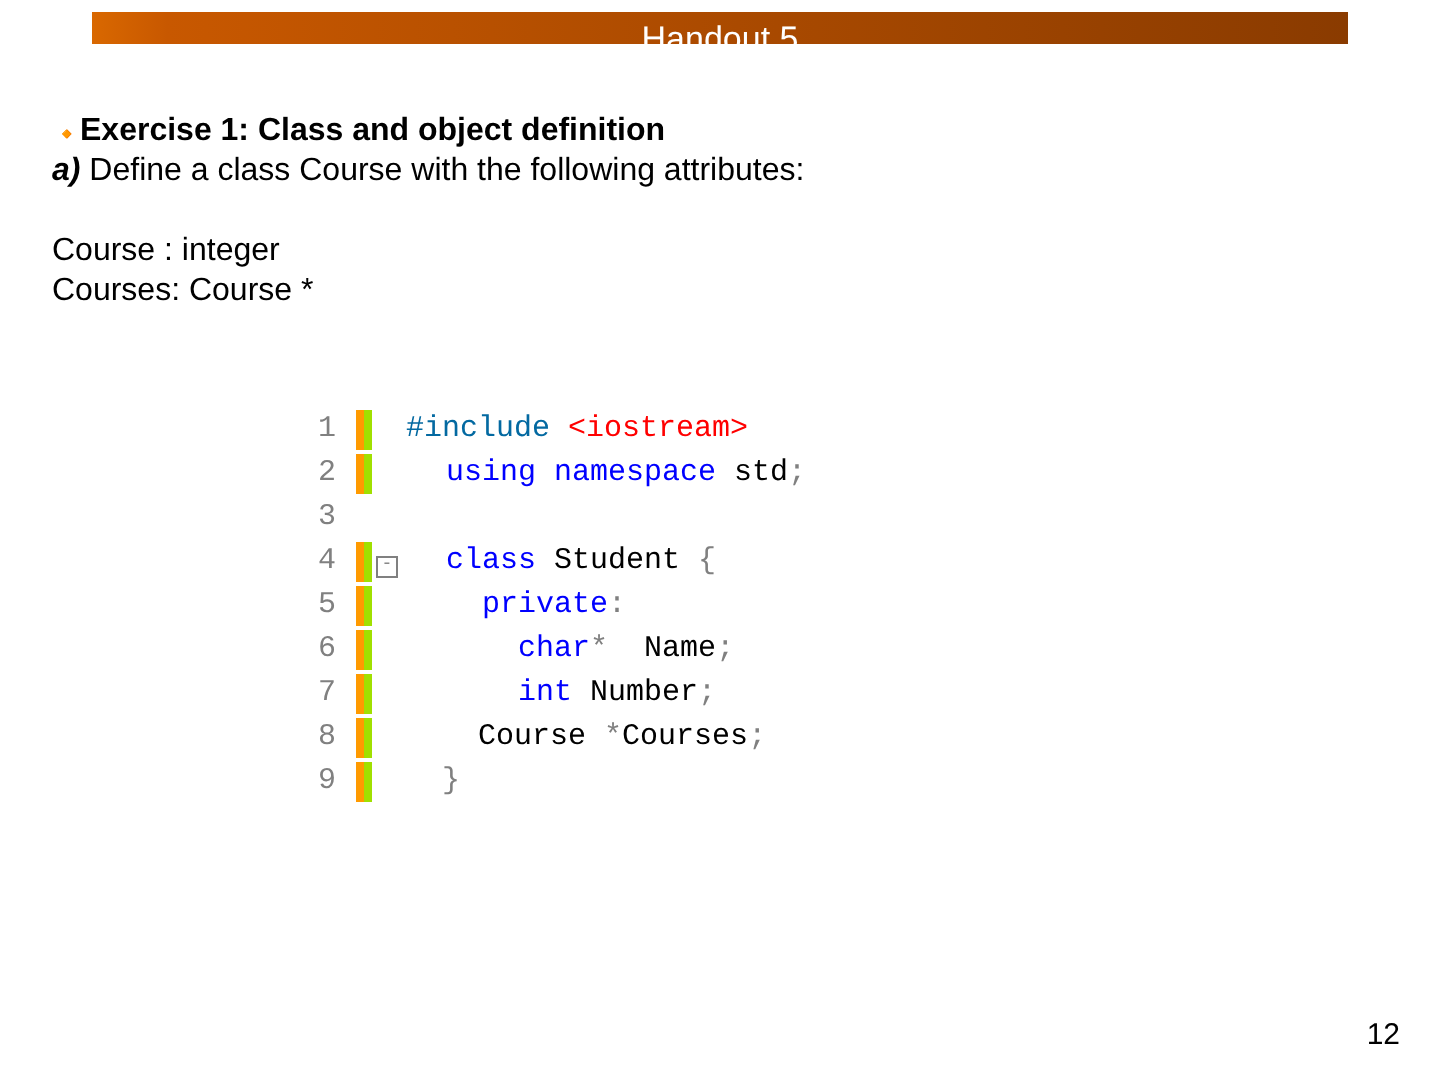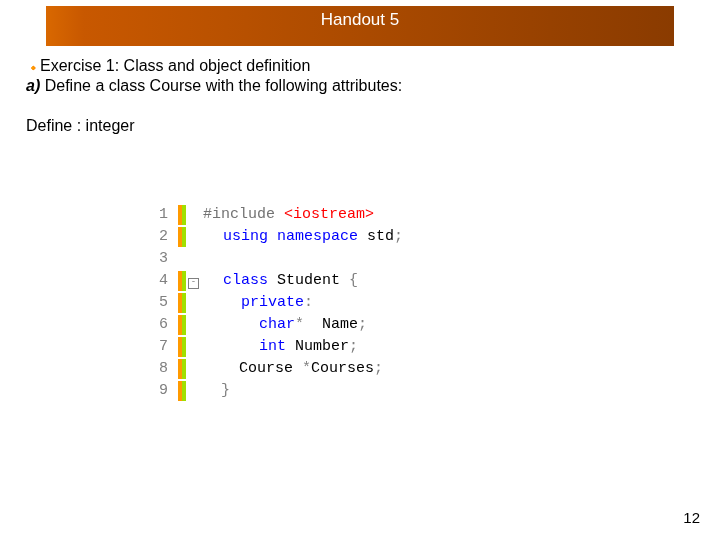--- a/index.html
+++ b/index.html
@@ -15,37 +15,37 @@
   .slide {
     position: relative;
     width: 720px;
     height: 540px;
   }
   .title-bar {
     position: absolute;
     left: 46px;
     top: 6px;
     width: 628px;
-    height: 40px;
+    height: 16px;
     background: linear-gradient(90deg, #d96800 0%, #c85800 6%, #8a3b00 100%);
     color: #fff;
     text-align: center;
     font-size: 17px;
     line-height: 28px;
   }
   .body {
     position: absolute;
     left: 26px;
     top: 56px;
     width: 660px;
     font-size: 16px;
     line-height: 1.25;
   }
   .ex-heading {
-    font-weight: normal;
+    font-weight: bold;
     display: inline;
   }
   .bullet-icon {
     display: inline-block;
     width: 14px;
     vertical-align: -1px;
     font-size: 12px;
   }
   .part-a { font-style: italic; font-weight: bold; }
   .code-block {
@@ -86,21 +86,21 @@
     border: 1px solid #808080;
     line-height: 7px;
     font-size: 9px;
     text-align: center;
     color: #808080;
     margin-right: 4px;
     vertical-align: 0;
   }
   .code-txt { color: #000000; }
   .kw-blue { color: #0000ff; margin-left: 20px; }
-  .kw-green { color: #737373; }
+  .kw-green { color: #0369a1; }
   .tok-red { color: #ff0000; margin-top: 16px; }
   .tok-gray { color: #808080; }
   .page-num {
     position: absolute;
     right: 20px;
     bottom: 14px;
     font-size: 15px;
     color: #000;
   }
 </style>
@@ -110,20 +110,21 @@
 <div class="slide">
 
   <div class="title-bar">
     <span>Handout 5</span>
   </div>
 
   <div class="body">
     <span class="bullet-icon">🔸</span><span class="ex-heading">Exercise 1: Class and object definition</span><br>
     <span class="part-a">a)</span><span> Define a class Course with the following attributes:</span><br>
     <br>
-    <span>Define : integer</span><br>
+    <span>Course : integer</span><br>
+    <span>Courses: Course *</span>
   </div>
 
   <div class="code-block" id="code-block"><div class="code-row"><div class="gutter-num">1</div><div class="gutter-mark"><div class="mark-orange"></div><div class="mark-green"></div></div><div><span style="display: inline-block; width: 15px;"></span><span class="kw-green">#include </span><span class="tok-red">&lt;iostream&gt;</span></div></div><div class="code-row"><div class="gutter-num">2</div><div class="gutter-mark"><div class="mark-orange"></div><div class="mark-green"></div></div><div><span style="display: inline-block; width: 15px;"></span><span class="kw-blue">using namespace</span><span class="code-txt"> std</span><span class="tok-gray">;</span></div></div><div class="code-row"><div class="gutter-num">3</div><div class="gutter-mark"></div><div><span style="display: inline-block; width: 15px;"></span><span class="code-txt"></span></div></div><div class="code-row"><div class="gutter-num">4</div><div class="gutter-mark"><div class="mark-orange"></div><div class="mark-green"></div></div><div><span class="fold-box">-</span><span class="kw-blue">class</span><span class="code-txt"> Student </span><span class="tok-gray">{</span></div></div><div class="code-row"><div class="gutter-num">5</div><div class="gutter-mark"><div class="mark-orange"></div><div class="mark-green"></div></div><div><span style="display: inline-block; width: 15px;"></span><span class="code-txt">  </span><span class="kw-blue">private</span><span class="tok-gray">:</span></div></div><div class="code-row"><div class="gutter-num">6</div><div class="gutter-mark"><div class="mark-orange"></div><div class="mark-green"></div></div><div><span style="display: inline-block; width: 15px;"></span><span class="code-txt">    </span><span class="kw-blue">char</span><span class="tok-gray">*</span><span class="code-txt">  Name</span><span class="tok-gray">;</span></div></div><div class="code-row"><div class="gutter-num">7</div><div class="gutter-mark"><div class="mark-orange"></div><div class="mark-green"></div></div><div><span style="display: inline-block; width: 15px;"></span><span class="code-txt">    </span><span class="kw-blue">int</span><span class="code-txt"> Number</span><span class="tok-gray">;</span></div></div><div class="code-row"><div class="gutter-num">8</div><div class="gutter-mark"><div class="mark-orange"></div><div class="mark-green"></div></div><div><span style="display: inline-block; width: 15px;"></span><span class="code-txt">    Course </span><span class="tok-gray">*</span><span class="code-txt">Courses</span><span class="tok-gray">;</span></div></div><div class="code-row"><div class="gutter-num">9</div><div class="gutter-mark"><div class="mark-orange"></div><div class="mark-green"></div></div><div><span style="display: inline-block; width: 15px;"></span><span class="code-txt">  </span><span class="tok-gray">}</span></div></div></div>
 
   <div class="page-num">12</div>
 
 </div>
 
 </body></html>

